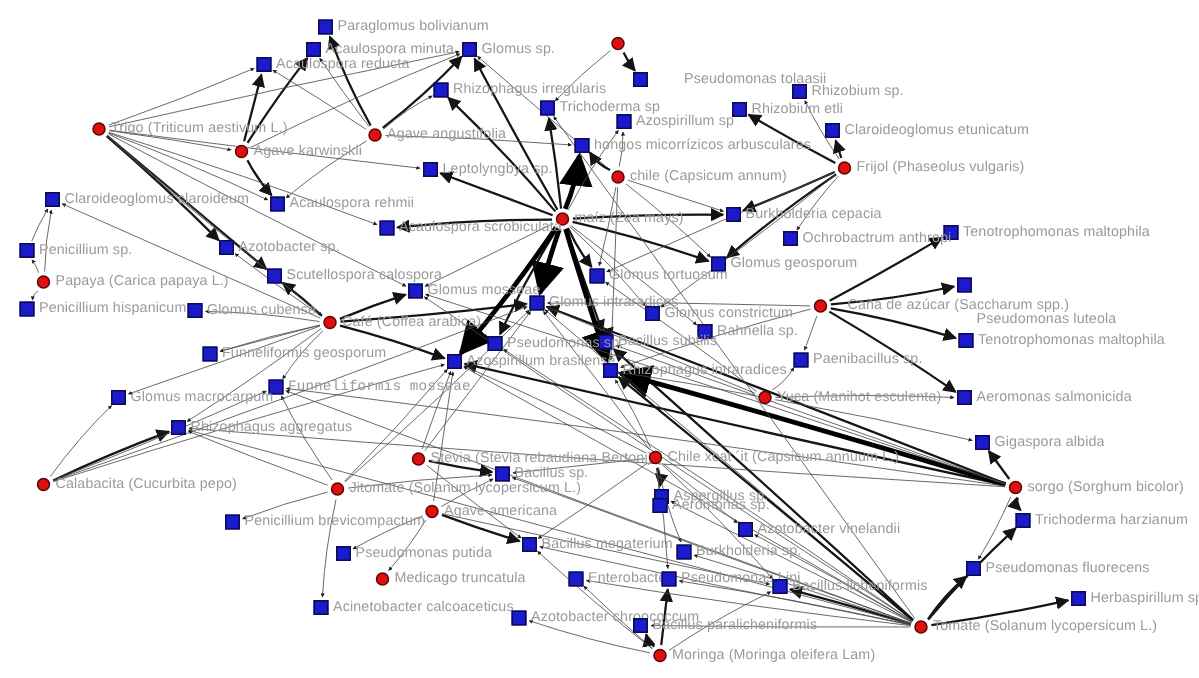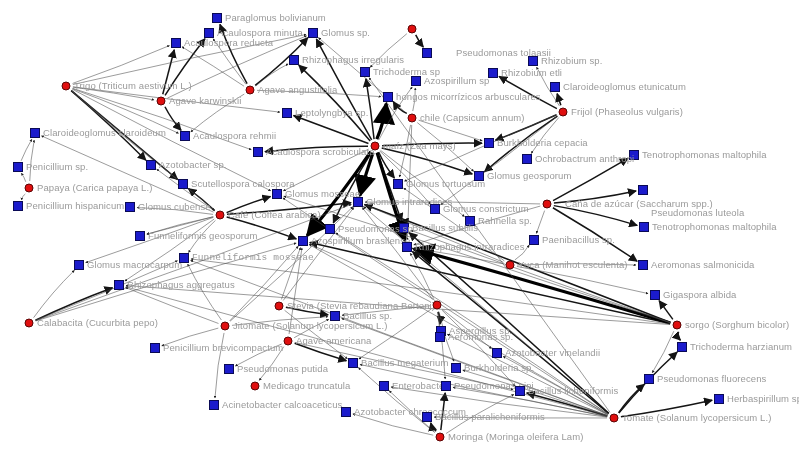--- a/index.html
+++ b/index.html
@@ -344,20 +344,21 @@
       <div class="node-label right" style="left: 127px; top: 285px;">Rhizophagus aggregatus</div>
       <div class="node node-microbe" style="left: 655px; top: 295px;"></div>
       <div class="node-label right" style="left: 663px; top: 295px;">Gigaspora albida</div>
       <div class="node node-plant" style="left: 279px; top: 306px;"></div>
       <div class="node-label right" style="left: 287px; top: 306px;">Stevia (Stevia rebaudiana Bertoni)</div>
       <div class="node node-microbe" style="left: 335px; top: 316px;"></div>
       <div class="node-label right" style="left: 343px; top: 316px;">Bacillus sp.</div>
       <div class="node node-plant" style="left: 29px; top: 323px;"></div>
       <div class="node-label right" style="left: 37px; top: 323px;">Calabacita (Cucurbita pepo)</div>
       <div class="node node-plant" style="left: 437px; top: 305px;"></div>
+      <div class="node-label right" style="left: 445px; top: 305px;">Chile xcat ´it (Capsicum annuum L.)</div>
       <div class="node node-plant" style="left: 225px; top: 326px;"></div>
       <div class="node-label right" style="left: 233px; top: 326px;">Jitomate (Solanum lycopersicum L.)</div>
       <div class="node node-plant" style="left: 677px; top: 325px;"></div>
       <div class="node-label right" style="left: 685px; top: 325px;">sorgo (Sorghum bicolor)</div>
       <div class="node node-plant" style="left: 288px; top: 341px;"></div>
       <div class="node-label right" style="left: 296px; top: 341px;">Agave americana</div>
       <div class="node node-microbe" style="left: 441px; top: 331px;"></div>
       <div class="node-label right" style="left: 449px; top: 331px;">Aspergillus sp.</div>
       <div class="node node-microbe" style="left: 440px; top: 337px;"></div>
       <div class="node-label right" style="left: 448px; top: 337px;">Aeromonas sp.</div>

